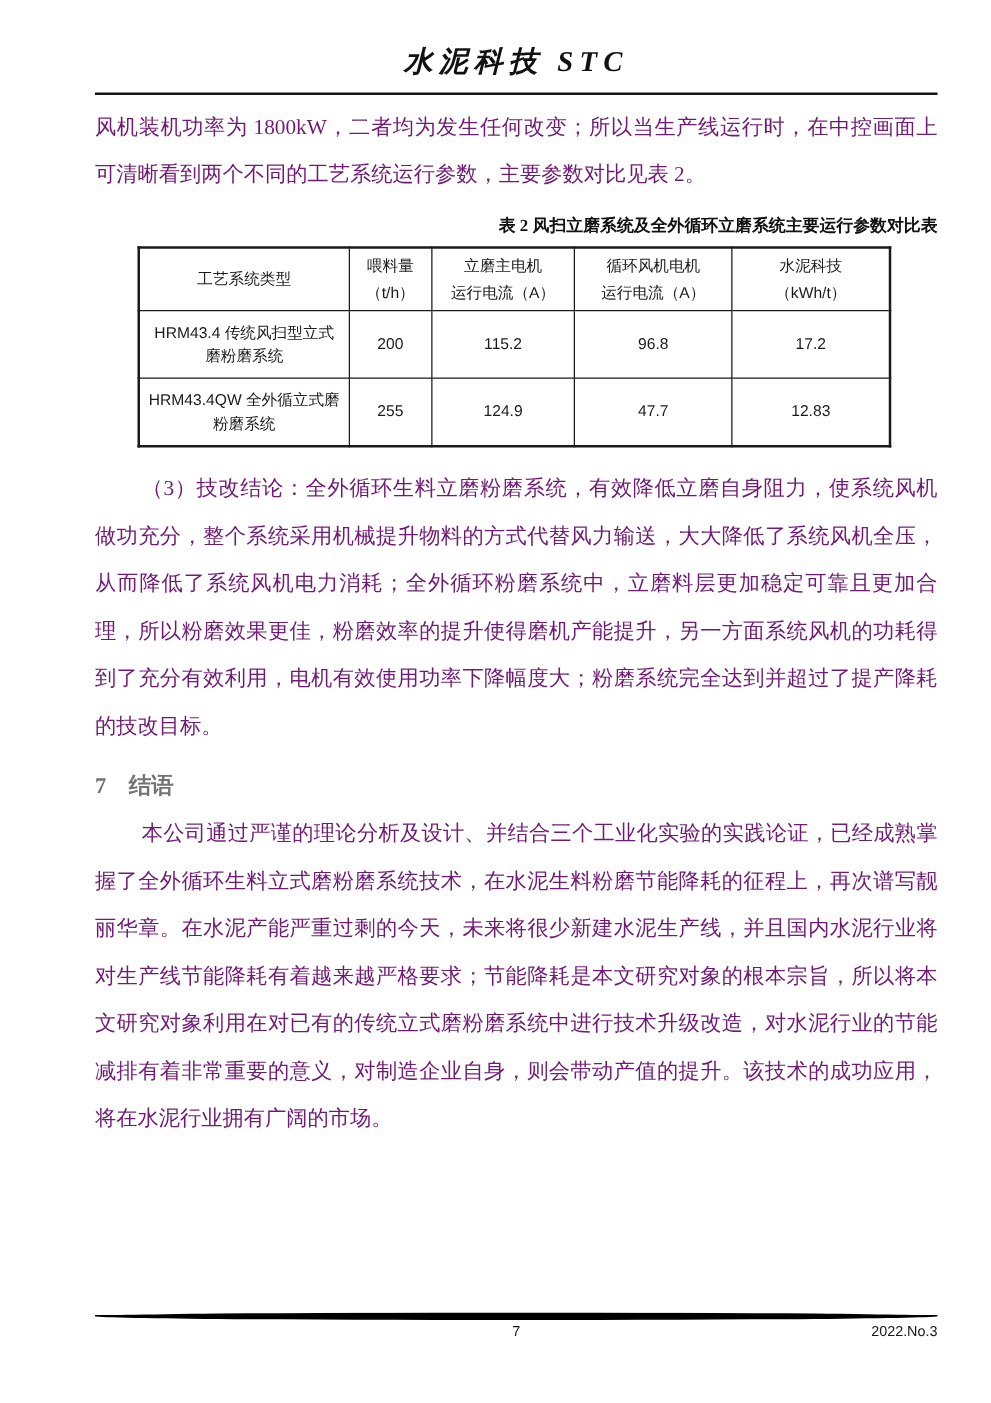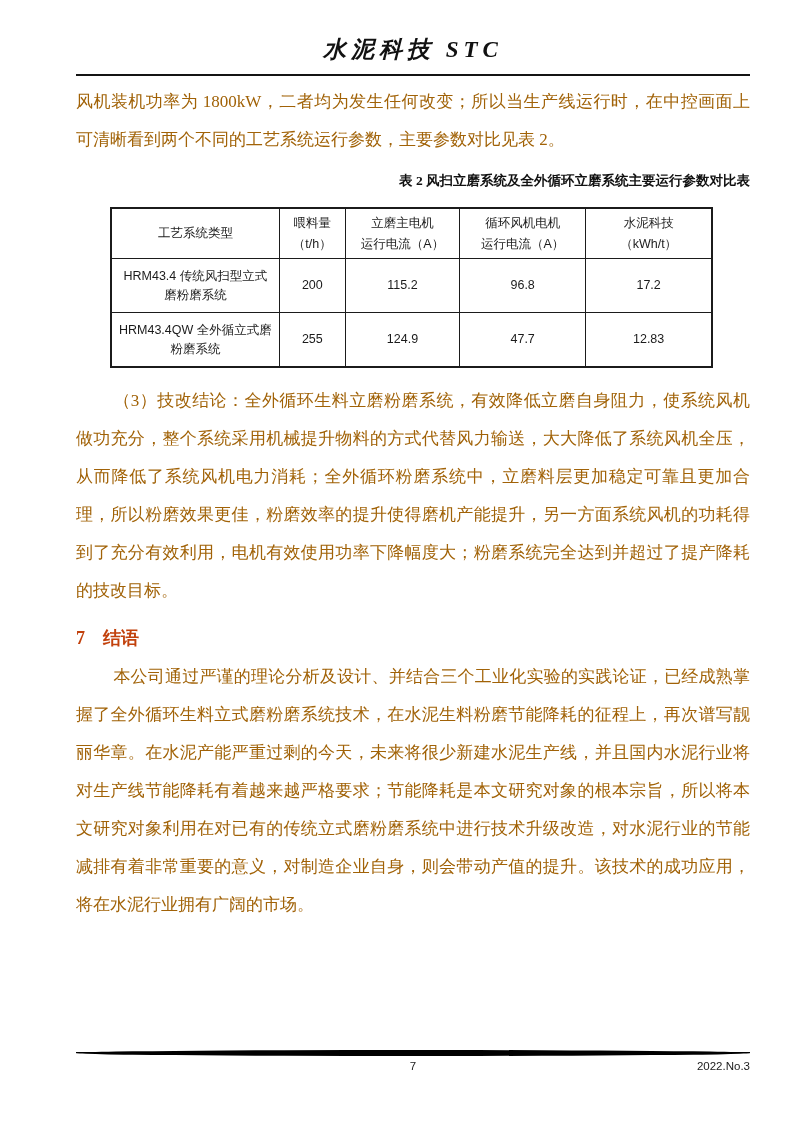--- a/index.html
+++ b/index.html
@@ -31,37 +31,37 @@
   .header-rule {
     margin-top: 9px;
     height: 2px;
     background: #141414;
   }
   
   .para {
     font-size: 17px;
     line-height: 38px;
     text-align: justify;
-    color: #a16207;
+    color: #701a75;
   }
   .para.p1 { margin-top: 7px; }
   .para.indent { text-indent: 2.2em; }
   .para.p2 { margin-top: 14px; }
   .para.p3 { margin-top: 8px; }
   
   .tbl-caption {
     margin-top: 13px;
     text-align: right;
     font-size: 13.5px;
     font-weight: bold;
     color: #111;
     font-family: "Liberation Serif", "DejaVu Serif", serif;
   }
   table.data-table {
-    margin-top: 17px;
+    margin-top: 7px;
     margin-left: 34px;
     width: 603px;
     border-collapse: collapse;
     font-family: "Liberation Sans", "DejaVu Sans", sans-serif;
     color: #1b1b1b;
   }
   table.data-table td, table.data-table th {
     border: 1px solid #1b1b1b;
     text-align: center;
     vertical-align: middle;
@@ -69,21 +69,21 @@
     padding: 4px 6px;
   }
   table.data-table { border: 2px solid #1b1b1b; }
   tr.head-row th { height: 48px; font-size: 12.5px; line-height: 1.65; }
   tr.body-row td { height: 54px; font-size: 12.5px; line-height: 1.5; }
   
   .section-heading {
     margin-top: 16px;
     font-size: 18px;
     font-weight: bold;
-    color: #c2410c;
+    color: #737373;
   }
   .section-heading .sec-num { margin-right: 18px; }
   
   .footer {
     position: absolute;
     left: 0; top: 1050px;
     width: 674px;
   }
   .footer-rule {
     position: relative;

